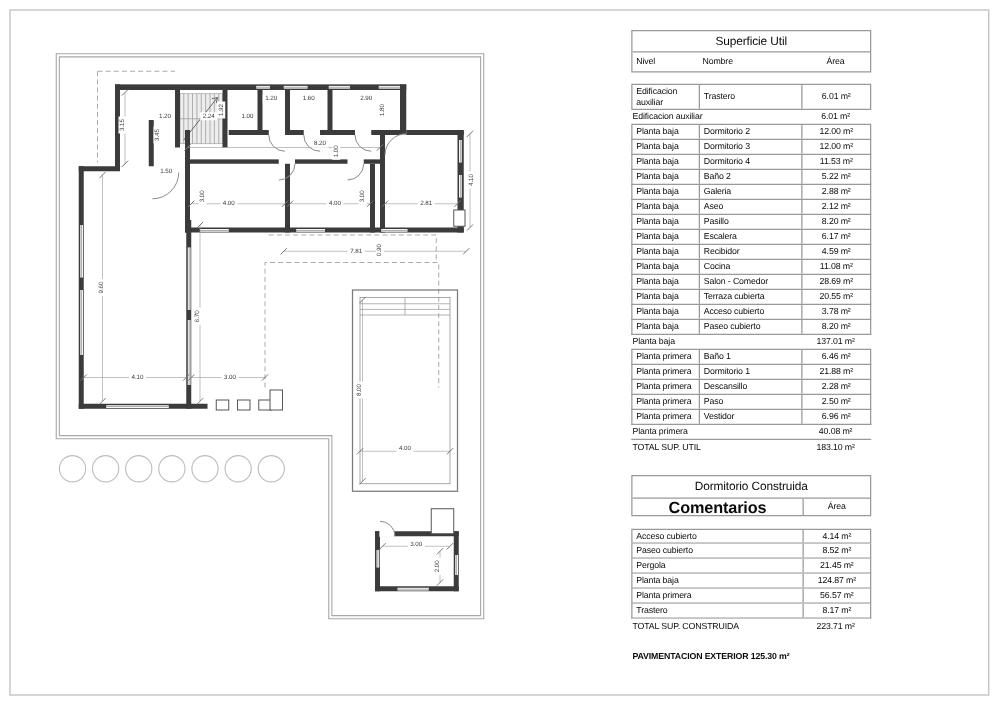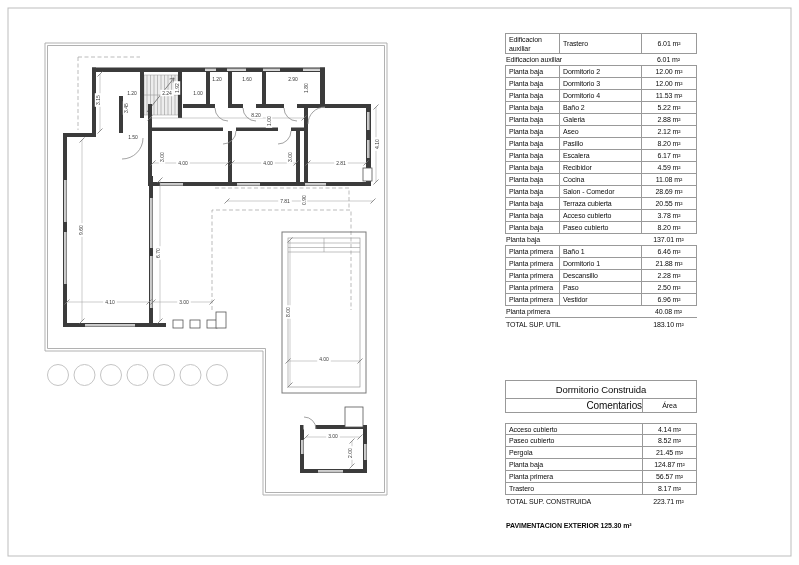--- a/index.html
+++ b/index.html
@@ -22,21 +22,21 @@
   .data2{height:21px;}
   .first{border-top:1px solid #999;}
   .subtotal{border-bottom:1px solid #999;height:12px;align-items:center;}
   .total{height:12px;align-items:center;}
   .c1{width:53px;padding:1px 0 0 3px;line-height:1.3;}
   .c2{flex:1;border-left:1px solid #999;padding-left:3px;display:flex;align-items:center;}
   .c3{width:55px;border-left:1px solid #999;display:flex;align-items:center;justify-content:center;}
   .sl{flex:1;padding-left:1px;}
   .sa{width:57px;text-align:center;}
   .h2row{display:flex;align-items:center;height:13px;}
-  .h2-c1{flex:1;text-align:right;font-weight:normal;font-size:10px;}
+  .h2-c1{flex:1;text-align:center;font-weight:bold;font-size:13px;}
   .h2-c2{width:54px;text-align:center;border-left:1px solid #999;align-self:stretch;
     display:flex;align-items:center;justify-content:center;}
   .d1{flex:1;padding-left:3px;display:flex;align-items:center;}
   .d2{width:54px;border-left:1px solid #999;display:flex;align-items:center;justify-content:center;}
   #footnote{position:absolute;left:506px;top:522px;font-weight:bold;font-size:7px;
     letter-spacing:-0.1px;color:#0a0a0a;}
 </style>
 </head>
 <body>
 
@@ -220,20 +220,28 @@
       <rect x="317.2" y="355.8" width="13.6" height="6.4" fill="#fff"></rect>
       <text x="324" y="359" font-size="5" fill="#3a3a3a" text-anchor="middle" dominant-baseline="central" font-family="&quot;Liberation Sans&quot;, sans-serif">4.00</text>
       <rect x="326.2" y="432.8" width="13.6" height="6.4" fill="#fff"></rect>
       <text x="333" y="436" font-size="5" fill="#3a3a3a" text-anchor="middle" dominant-baseline="central" font-family="&quot;Liberation Sans&quot;, sans-serif">3.00</text>
       <rect x="343.2" y="449.8" width="13.6" height="6.4" fill="#fff" transform="rotate(-90 350 453)"></rect>
       <text x="350" y="453" font-size="5" fill="#3a3a3a" text-anchor="middle" dominant-baseline="central" font-family="&quot;Liberation Sans&quot;, sans-serif" transform="rotate(-90 350 453)">2.00</text>
     </g>
 </svg>
 
 <div class="tbl" style="top:24px">
+  <div class="headbox">
+    <div class="titlerow">Superficie Util</div>
+    <div class="hrow">
+      <div class="h-c1">Nivel</div>
+      <div class="h-c2">Nombre</div>
+      <div class="h-c3">Área</div>
+    </div>
+  </div>
   <div class="gap"></div>
   <div id="t1-body">
       <div class="trow data2 first">
         <div class="c1">Edificacion auxiliar</div>
         <div class="c2">Trastero</div>
         <div class="c3">6.01 m²</div>
       </div>
       <div class="trow subtotal">
         <div class="sl">Edificacion auxiliar</div>
         <div class="sa">6.01 m²</div>

